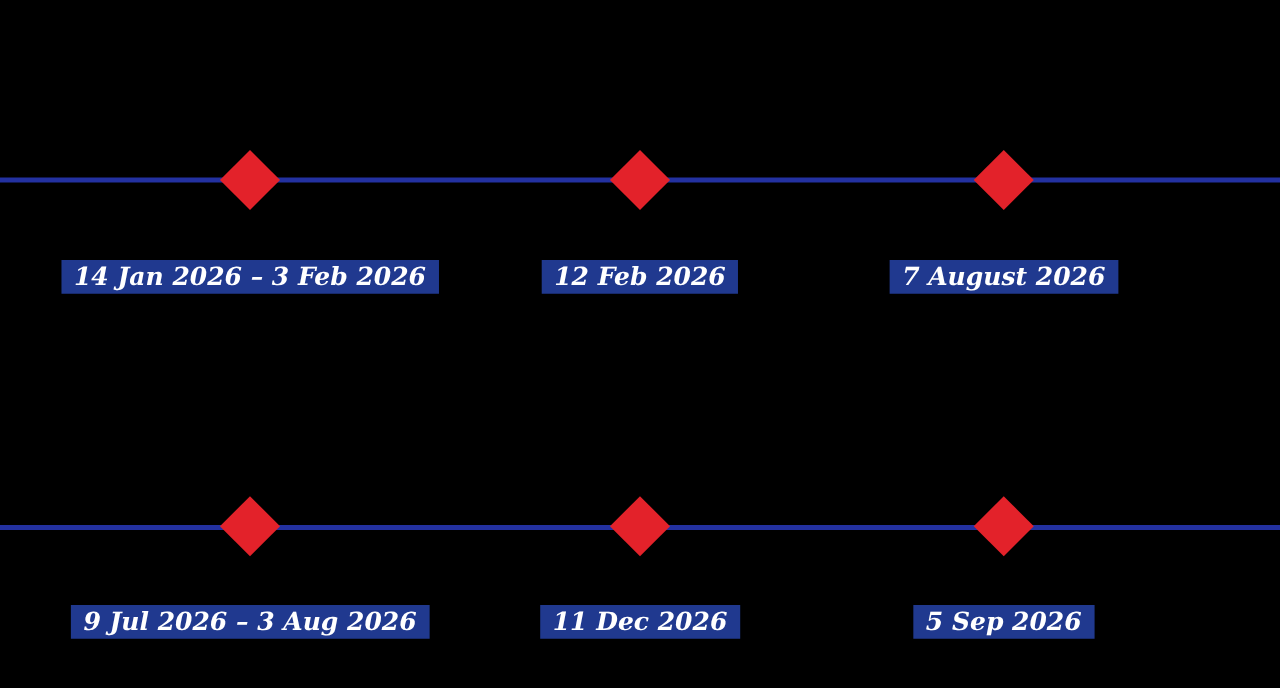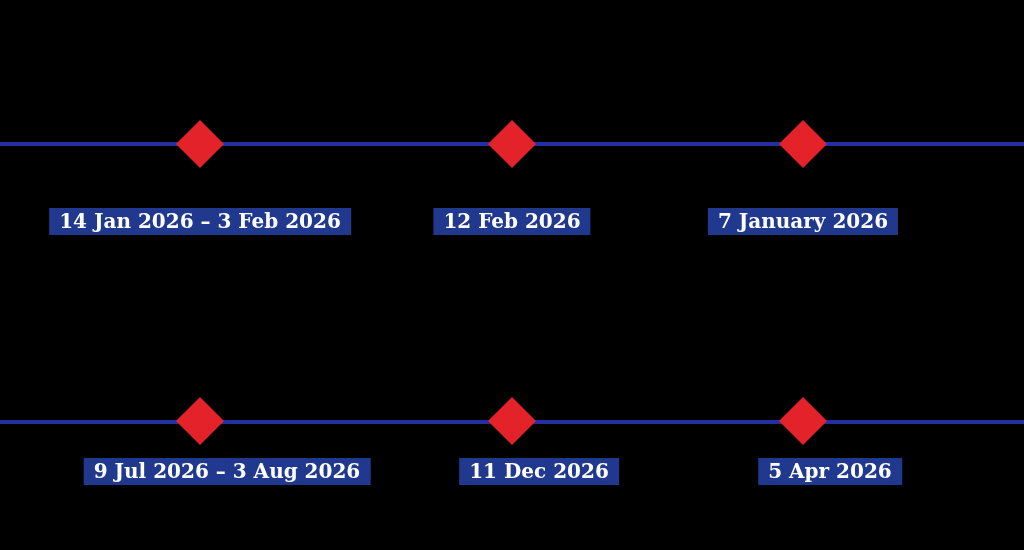--- a/index.html
+++ b/index.html
@@ -7,20 +7,21 @@
     padding: 0;
     background: #000000;
   }
   .canvas {
     position: relative;
     width: 1024px;
     height: 550px;
     background: var(--bg, #000000);
     overflow: hidden;
     font-family: "DejaVu Serif", "Liberation Serif", serif;
+    font-style: italic;
   }
   .timeline-line {
     position: absolute;
     left: 0;
     width: 1024px;
     height: 4px;
     background: var(--line-color, #2331A0);
   }
   .timeline-line.row-1 { top: 142px; }
   .timeline-line.row-2 { top: 420px; }
@@ -42,48 +43,48 @@
     color: var(--label-text, #FFFFFF);
     font-size: 20px;
     font-weight: bold;
     line-height: 27px;
     height: 27px;
     padding: 0 10px;
     white-space: nowrap;
     text-align: center;
   }
   .row1 .event-label { top: 208px; }
-  .row2 .event-label { top: 458px; margin-left: 27px; }
+  .row2 .event-label { top: 484px; }
 
   .x-200 { left: 200px; }
   .x-512 { left: 512px; }
   .x-803 { left: 803px; }
 </style>
 </head>
 <body>
 
 <div class="canvas">
 
   <div class="timeline-line row-1"></div>
   <div class="row1">
     <div class="event-diamond x-200"></div>
     <div class="event-label x-200">14 Jan 2026 – 3 Feb 2026</div>
 
     <div class="event-diamond x-512"></div>
     <div class="event-label x-512">12 Feb 2026</div>
 
     <div class="event-diamond x-803"></div>
-    <div class="event-label x-803">7 January 2026</div>
+    <div class="event-label x-803">7 August 2026</div>
   </div>
 
   <div class="timeline-line row-2"></div>
   <div class="row2">
     <div class="event-diamond x-200"></div>
     <div class="event-label x-200">9 Jul 2026 – 3 Aug 2026</div>
 
     <div class="event-diamond x-512"></div>
     <div class="event-label x-512">11 Dec 2026</div>
 
     <div class="event-diamond x-803"></div>
-    <div class="event-label x-803">5 Apr 2026</div>
+    <div class="event-label x-803">5 Sep 2026</div>
   </div>
 
 </div>
 
 </body></html>

